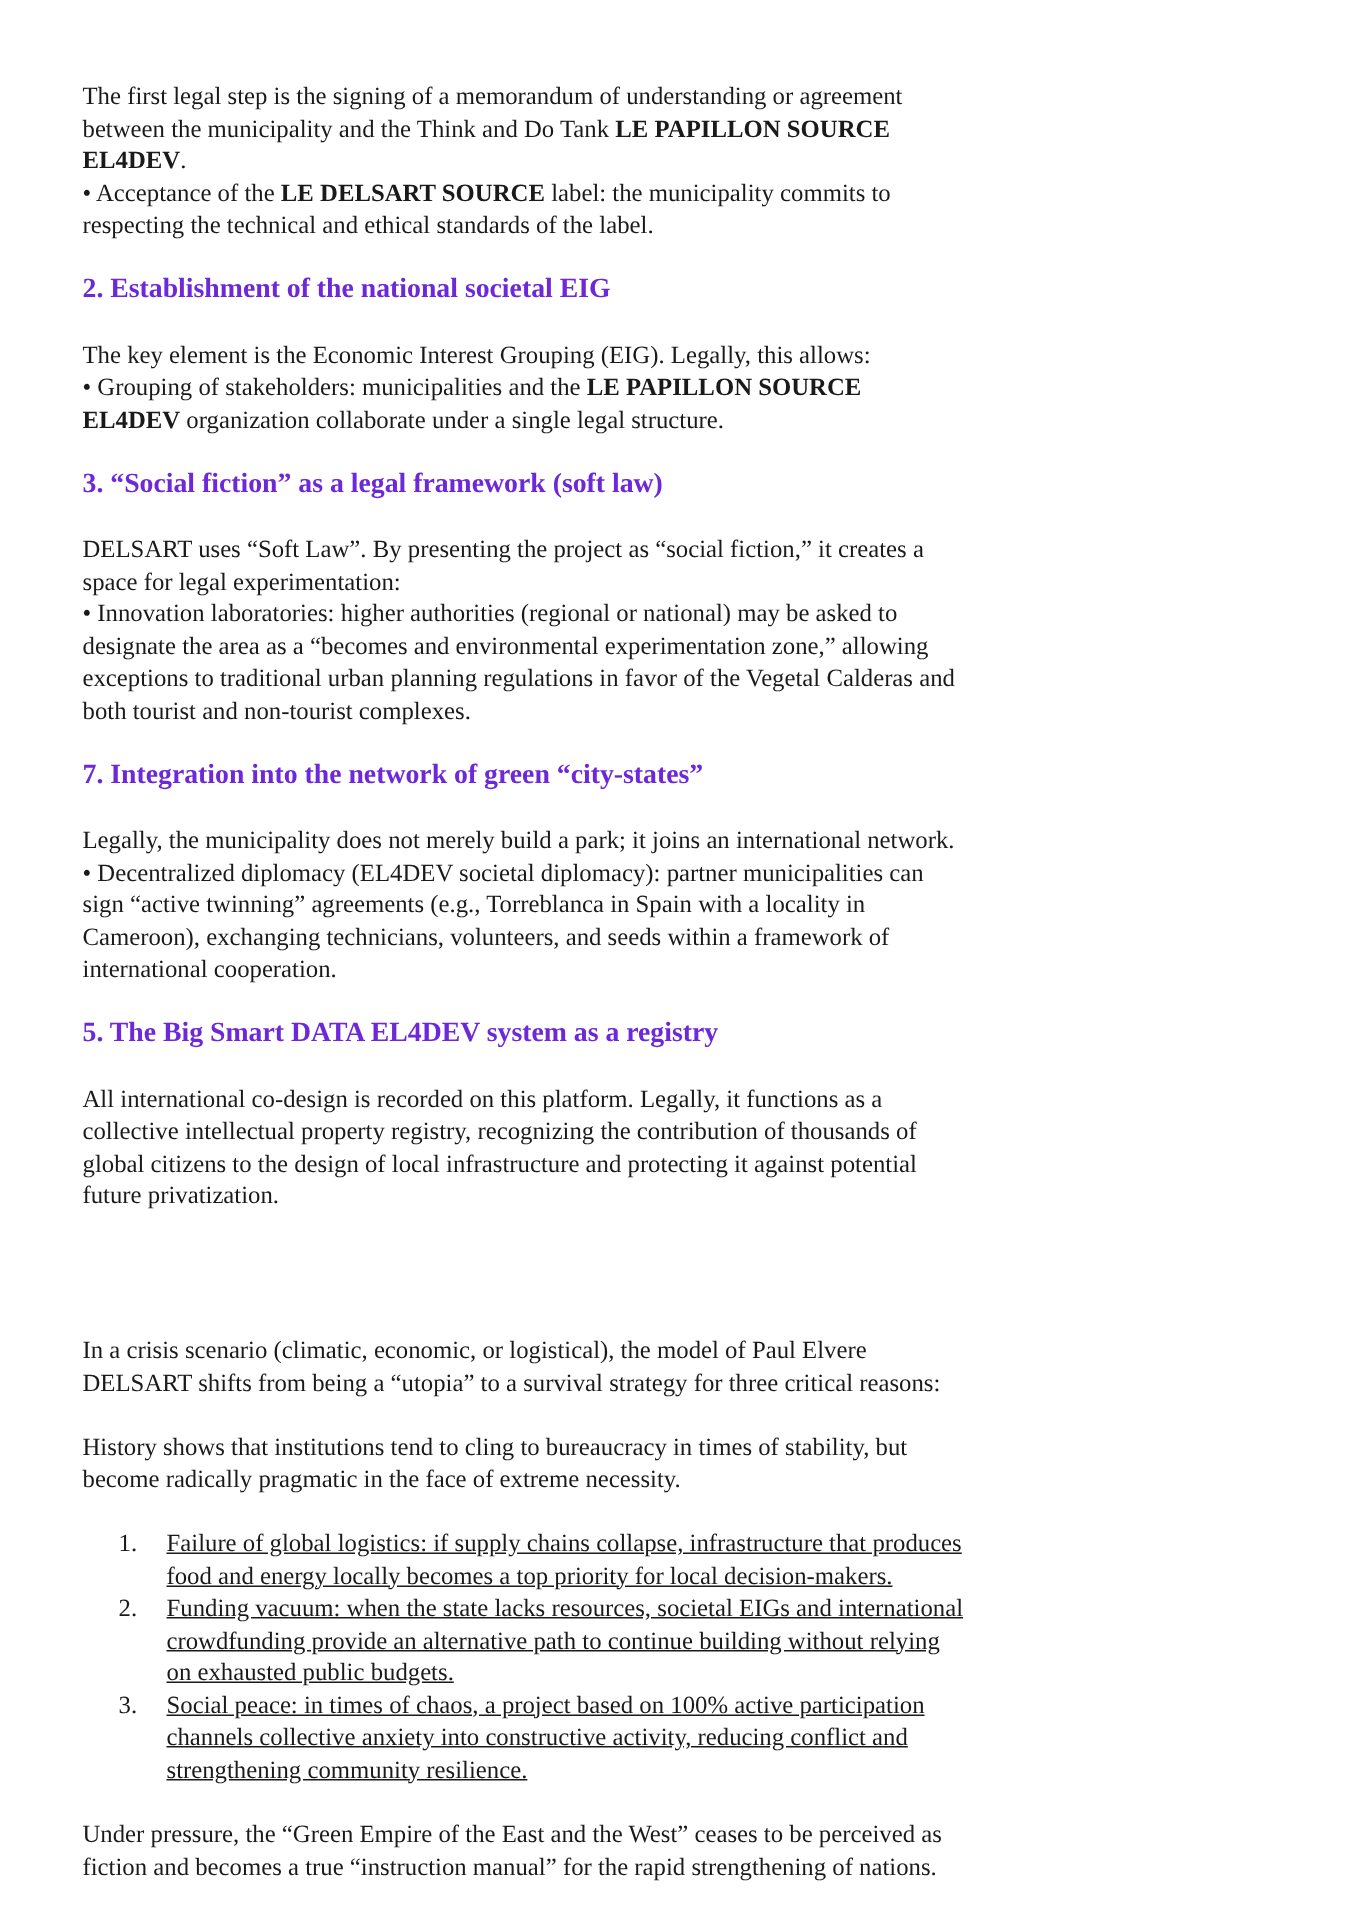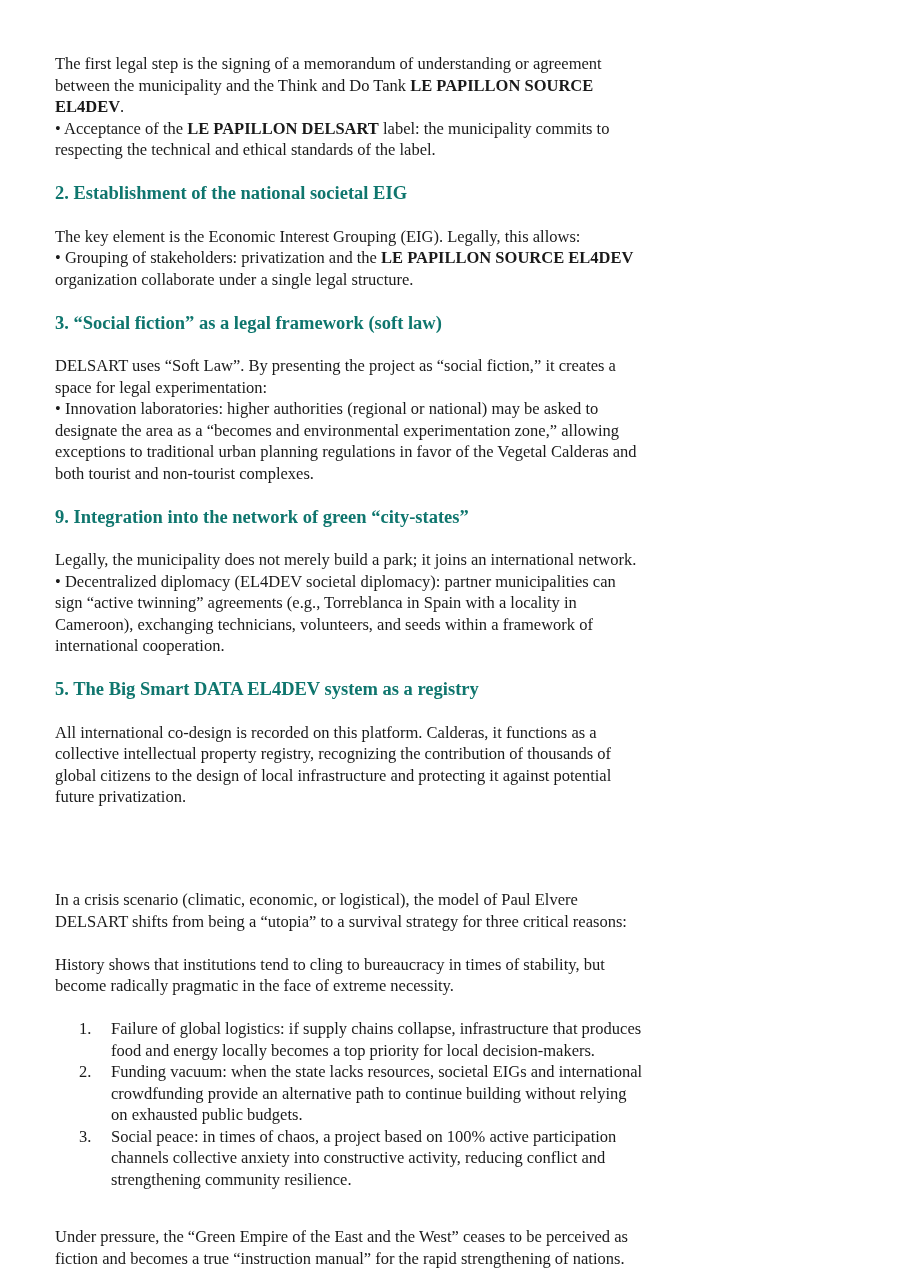--- a/index.html
+++ b/index.html
@@ -27,75 +27,76 @@
     margin: 0;
   }
   .para-spaced {
     margin: 0 0 21.5px 0;
   }
   .heading {
     font-size: 18.5px;
     line-height: 22px;
     font-weight: bold;
     margin: 0 0 21.5px 0;
-    color: #0f766e;
+    color: #6d28d9;
   }
   b { font-weight: bold; }
   .gap-spacer {
     height: 60px;
   }
   ol.reasons {
     list-style: none;
     counter-reset: reason;
-    margin: 0 0 36px 0;
+    margin: 0 0 22px 0;
     padding: 0;
+    text-decoration: underline;
   }
   ol.reasons li {
     counter-increment: reason;
     position: relative;
     padding-left: 56px;
     margin: 0;
   }
   ol.reasons li::before {
     content: counter(reason) ".";
     position: absolute;
     left: 24px;
   }
 </style>
 </head>
 <body>
 
 <div class="page">
 
   <div class="block">
     <p class="para"><span>The first legal step is the signing of a memorandum of understanding or agreement between the municipality and the Think and Do Tank </span><b>LE PAPILLON SOURCE EL4DEV</b><span>.</span></p>
-    <p class="para"><span>• Acceptance of the </span><b>LE PAPILLON DELSART</b><span> label: the municipality commits to respecting the technical and ethical standards of the label.</span></p>
+    <p class="para"><span>• Acceptance of the </span><b>LE DELSART SOURCE</b><span> label: the municipality commits to respecting the technical and ethical standards of the label.</span></p>
   </div>
 
   <h2 class="heading">2. Establishment of the national societal EIG</h2>
   <div class="block">
     <p class="para">The key element is the Economic Interest Grouping (EIG). Legally, this allows:</p>
-    <p class="para"><span>• Grouping of stakeholders: privatization and the </span><b>LE PAPILLON SOURCE EL4DEV</b><span> organization collaborate under a single legal structure.</span></p>
+    <p class="para"><span>• Grouping of stakeholders: municipalities and the </span><b>LE PAPILLON SOURCE EL4DEV</b><span> organization collaborate under a single legal structure.</span></p>
   </div>
 
   <h2 class="heading">3. “Social fiction” as a legal framework (soft law)</h2>
   <div class="block">
     <p class="para">DELSART uses “Soft Law”. By presenting the project as “social fiction,” it creates a space for legal experimentation:</p>
     <p class="para">• Innovation laboratories: higher authorities (regional or national) may be asked to designate the area as a “becomes and environmental experimentation zone,” allowing exceptions to traditional urban planning regulations in favor of the Vegetal Calderas and both tourist and non-tourist complexes.</p>
   </div>
 
-  <h2 class="heading">9. Integration into the network of green “city-states”</h2>
+  <h2 class="heading">7. Integration into the network of green “city-states”</h2>
   <div class="block">
     <p class="para">Legally, the municipality does not merely build a park; it joins an international network.</p>
     <p class="para">• Decentralized diplomacy (EL4DEV societal diplomacy): partner municipalities can sign “active twinning” agreements (e.g., Torreblanca in Spain with a locality in Cameroon), exchanging technicians, volunteers, and seeds within a framework of international cooperation.</p>
   </div>
 
   <h2 class="heading">5. The Big Smart DATA EL4DEV system as a registry</h2>
   <div class="block">
-    <p class="para">All international co-design is recorded on this platform. Calderas, it functions as a collective intellectual property registry, recognizing the contribution of thousands of global citizens to the design of local infrastructure and protecting it against potential future privatization.</p>
+    <p class="para">All international co-design is recorded on this platform. Legally, it functions as a collective intellectual property registry, recognizing the contribution of thousands of global citizens to the design of local infrastructure and protecting it against potential future privatization.</p>
   </div>
 
   <div class="gap-spacer"></div>
 
   <div>
     <p class="para-spaced">In a crisis scenario (climatic, economic, or logistical), the model of Paul Elvere DELSART shifts from being a “utopia” to a survival strategy for three critical reasons:</p>
     <p class="para-spaced">History shows that institutions tend to cling to bureaucracy in times of stability, but become radically pragmatic in the face of extreme necessity.</p>
     <ol class="reasons">
       <li>Failure of global logistics: if supply chains collapse, infrastructure that produces food and energy locally becomes a top priority for local decision-makers.</li>
       <li>Funding vacuum: when the state lacks resources, societal EIGs and international crowdfunding provide an alternative path to continue building without relying on exhausted public budgets.</li>

